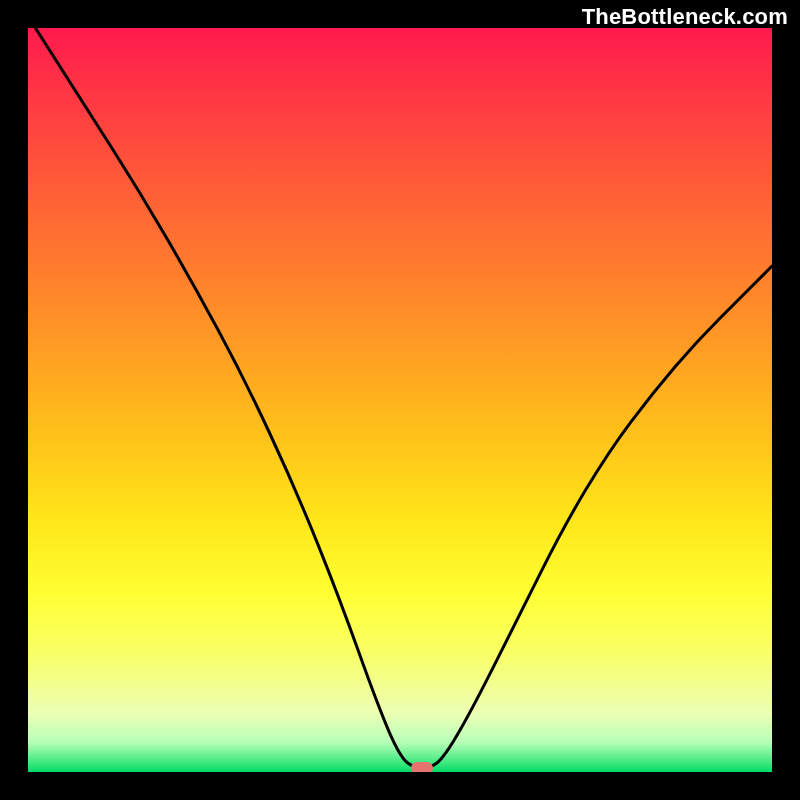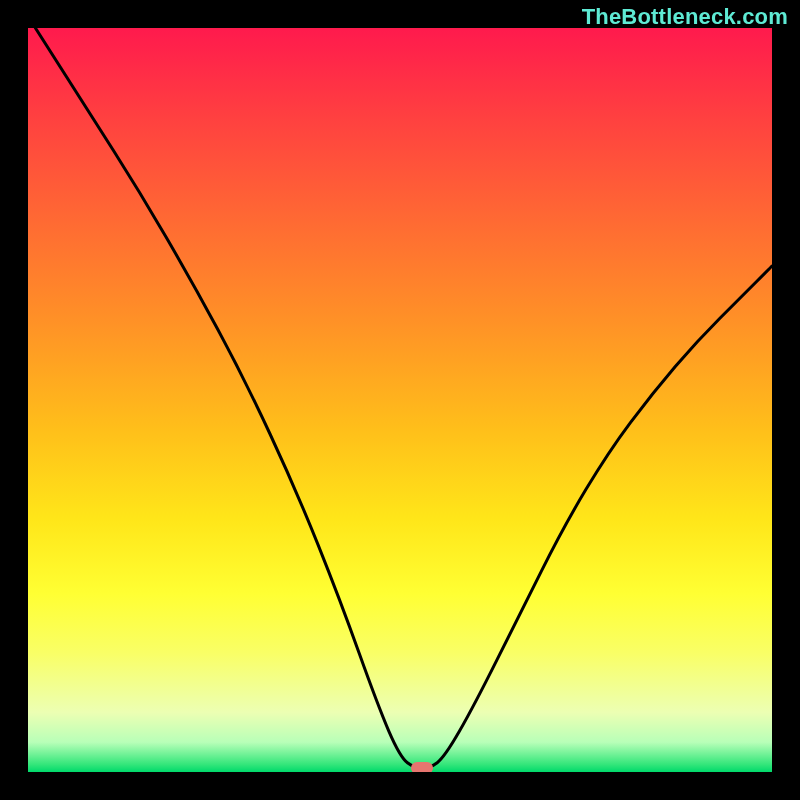--- a/index.html
+++ b/index.html
@@ -13,21 +13,21 @@
   .frame {
     position: relative;
     width: 800px;
     height: 800px;
     background: #000;
   }
   .watermark {
     position: absolute;
     top: 4px;
     right: 12px;
-    color: #5eead4;
+    color: #ffffff;
     font-size: 22px;
     font-weight: bold;
     letter-spacing: 0.2px;
     z-index: 20;
     user-select: none;
   }
   .plot-area {
     position: absolute;
     left: 28px;
     top: 28px;

